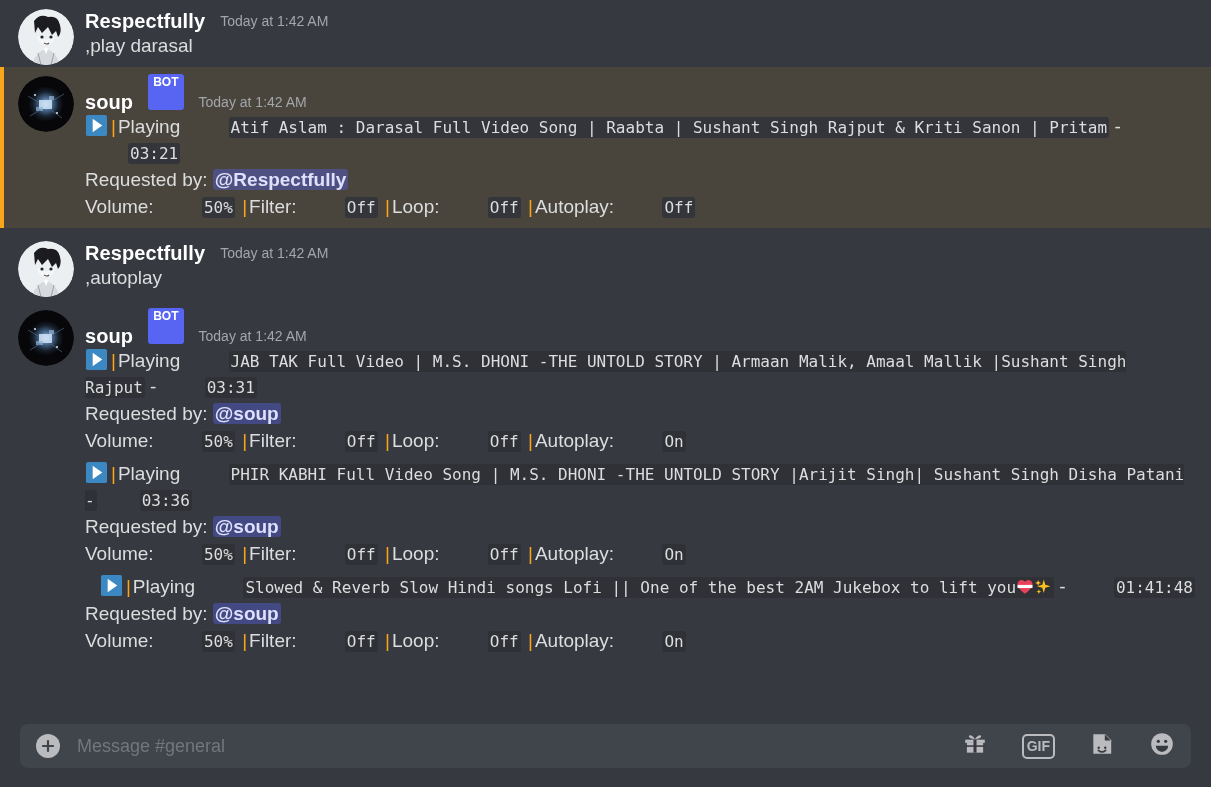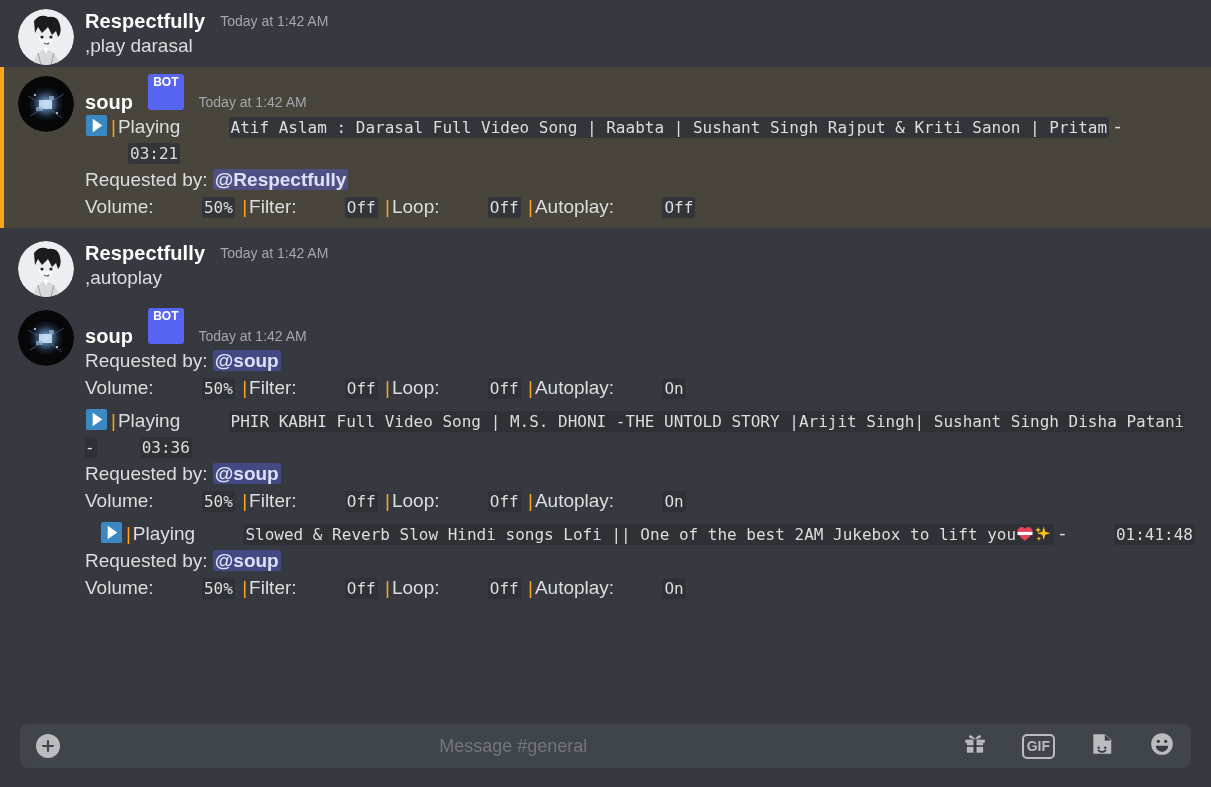--- a/index.html
+++ b/index.html
@@ -163,21 +163,20 @@
   .composer-input {
     flex: 1;
     border: none;
     outline: none;
     background: transparent;
     color: #dcddde;
     font-family: "Liberation Sans", sans-serif;
     font-size: 18px;
     padding: 0 12px 0 17px;
     height: 44px;
-    text-align: center;
   }
   .composer-input::placeholder { color: #72767d; }
   .composer-icons {
     display: flex;
     align-items: center;
     gap: 34px;
     padding-right: 16px;
   }
   .cicon { cursor: pointer; display:block; }
   .gif-badge {
@@ -316,20 +315,29 @@
       </svg>
     </div>
     <div class="msg-head">
       <span class="uname">soup</span>
       <span class="botbadge">BOT</span>
       <span class="tstamp">Today at 1:42 AM</span>
     </div>
 
 
     <div class="line">
+      <span class="emo">
+        <svg viewBox="0 0 24 24" xmlns="http://www.w3.org/2000/svg">
+          <rect x="1" y="1" width="22" height="22" rx="2" fill="#3b88c3"></rect>
+          <path d="M8 5 L18 12 L8 19 Z" fill="#ffffff"></path>
+        </svg>
+      </span><span class="sep">|</span><span>Playing</span>
+      <code>JAB TAK Full Video | M.S. DHONI -THE UNTOLD STORY | Armaan Malik, Amaal Mallik |Sushant Singh Rajput</code><span> - </span><code>03:31</code>
+    </div>
+    <div class="line">
       <span>Requested by:</span>
       <span class="mention-pill">@soup</span>
     </div>
     <div class="line">
       <span>Volume:</span>
       <code>50%</code>
       <span class="sep">|</span><span>Filter:</span>
       <code>Off</code>
       <span class="sep">|</span><span>Loop:</span>
       <code>Off</code>

